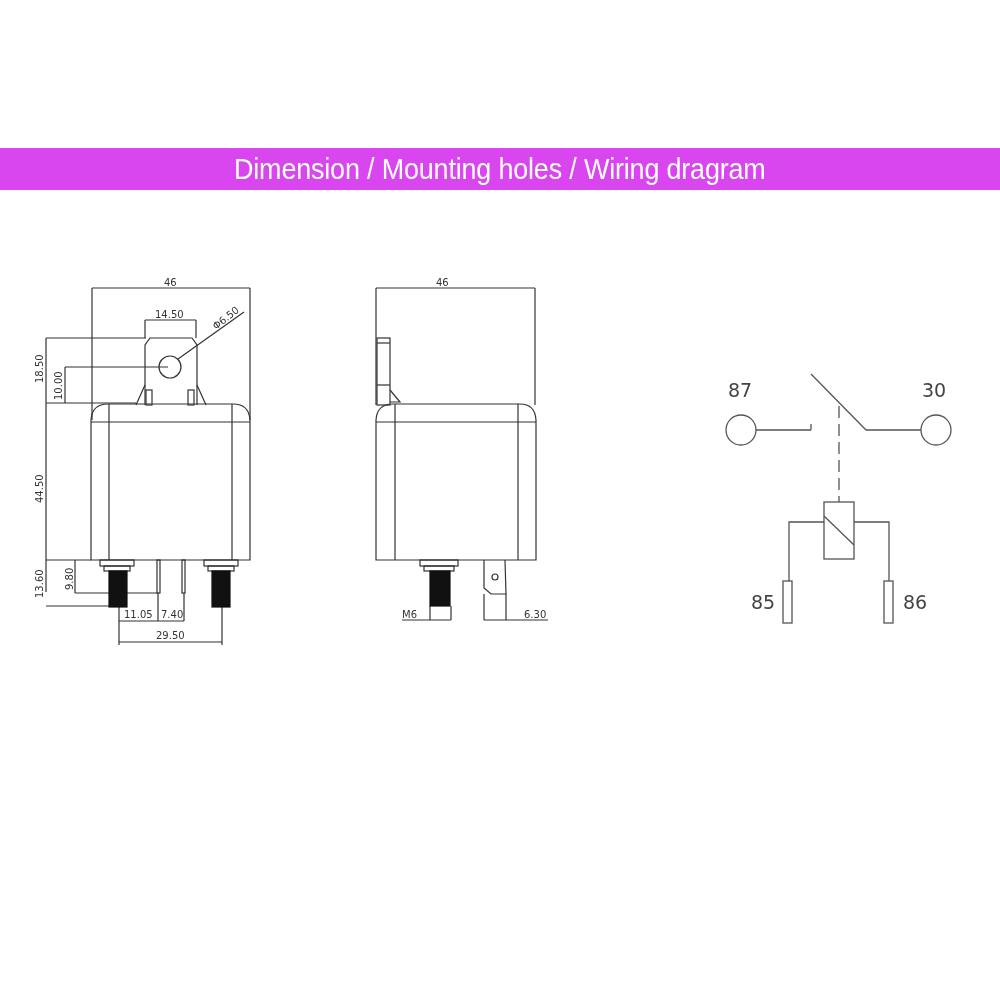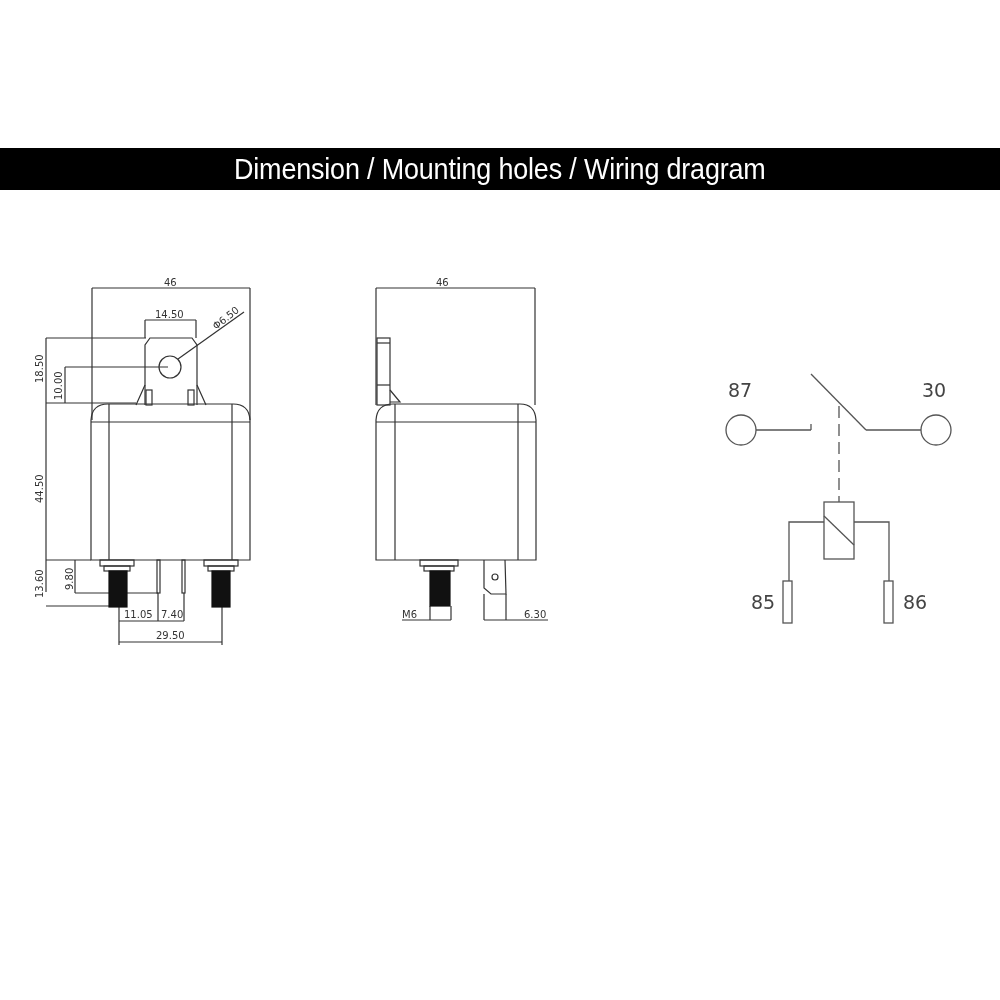--- a/index.html
+++ b/index.html
@@ -1,17 +1,17 @@
 <!DOCTYPE html>
 <html><head>
   <meta charset="utf-8">
   <style>
     html, body { margin: 0; padding: 0; background: #ffffff; }
     body { width: 1000px; height: 1000px; position: relative; overflow: hidden; font-family: "Liberation Sans", sans-serif; }
-    .banner { position: absolute; left: 0; top: 148px; width: 1000px; height: 42px; background: #000000; display: flex; align-items: center; justify-content: center; }
+    .banner { position: absolute; left: 0; top: 148px; width: 1000px; height: 42px; background: #d946ef; display: flex; align-items: center; justify-content: center; }
     .banner-title { color: #ffffff; font-size: 29px; font-family: "Liberation Sans", sans-serif; letter-spacing: -0.2px; transform: scaleX(0.93); }
     svg { position: absolute; left: 0; top: 0; }
     .dim { font-family: "DejaVu Sans", sans-serif; font-size: 10px; fill: #333; }
     .lbl { font-family: "DejaVu Sans", sans-serif; font-size: 19px; fill: #444; }
   </style>
 </head>
 <body>
 
 <div class="banner">
   <span class="banner-title">Dimension / Mounting holes / Wiring dragram</span>

